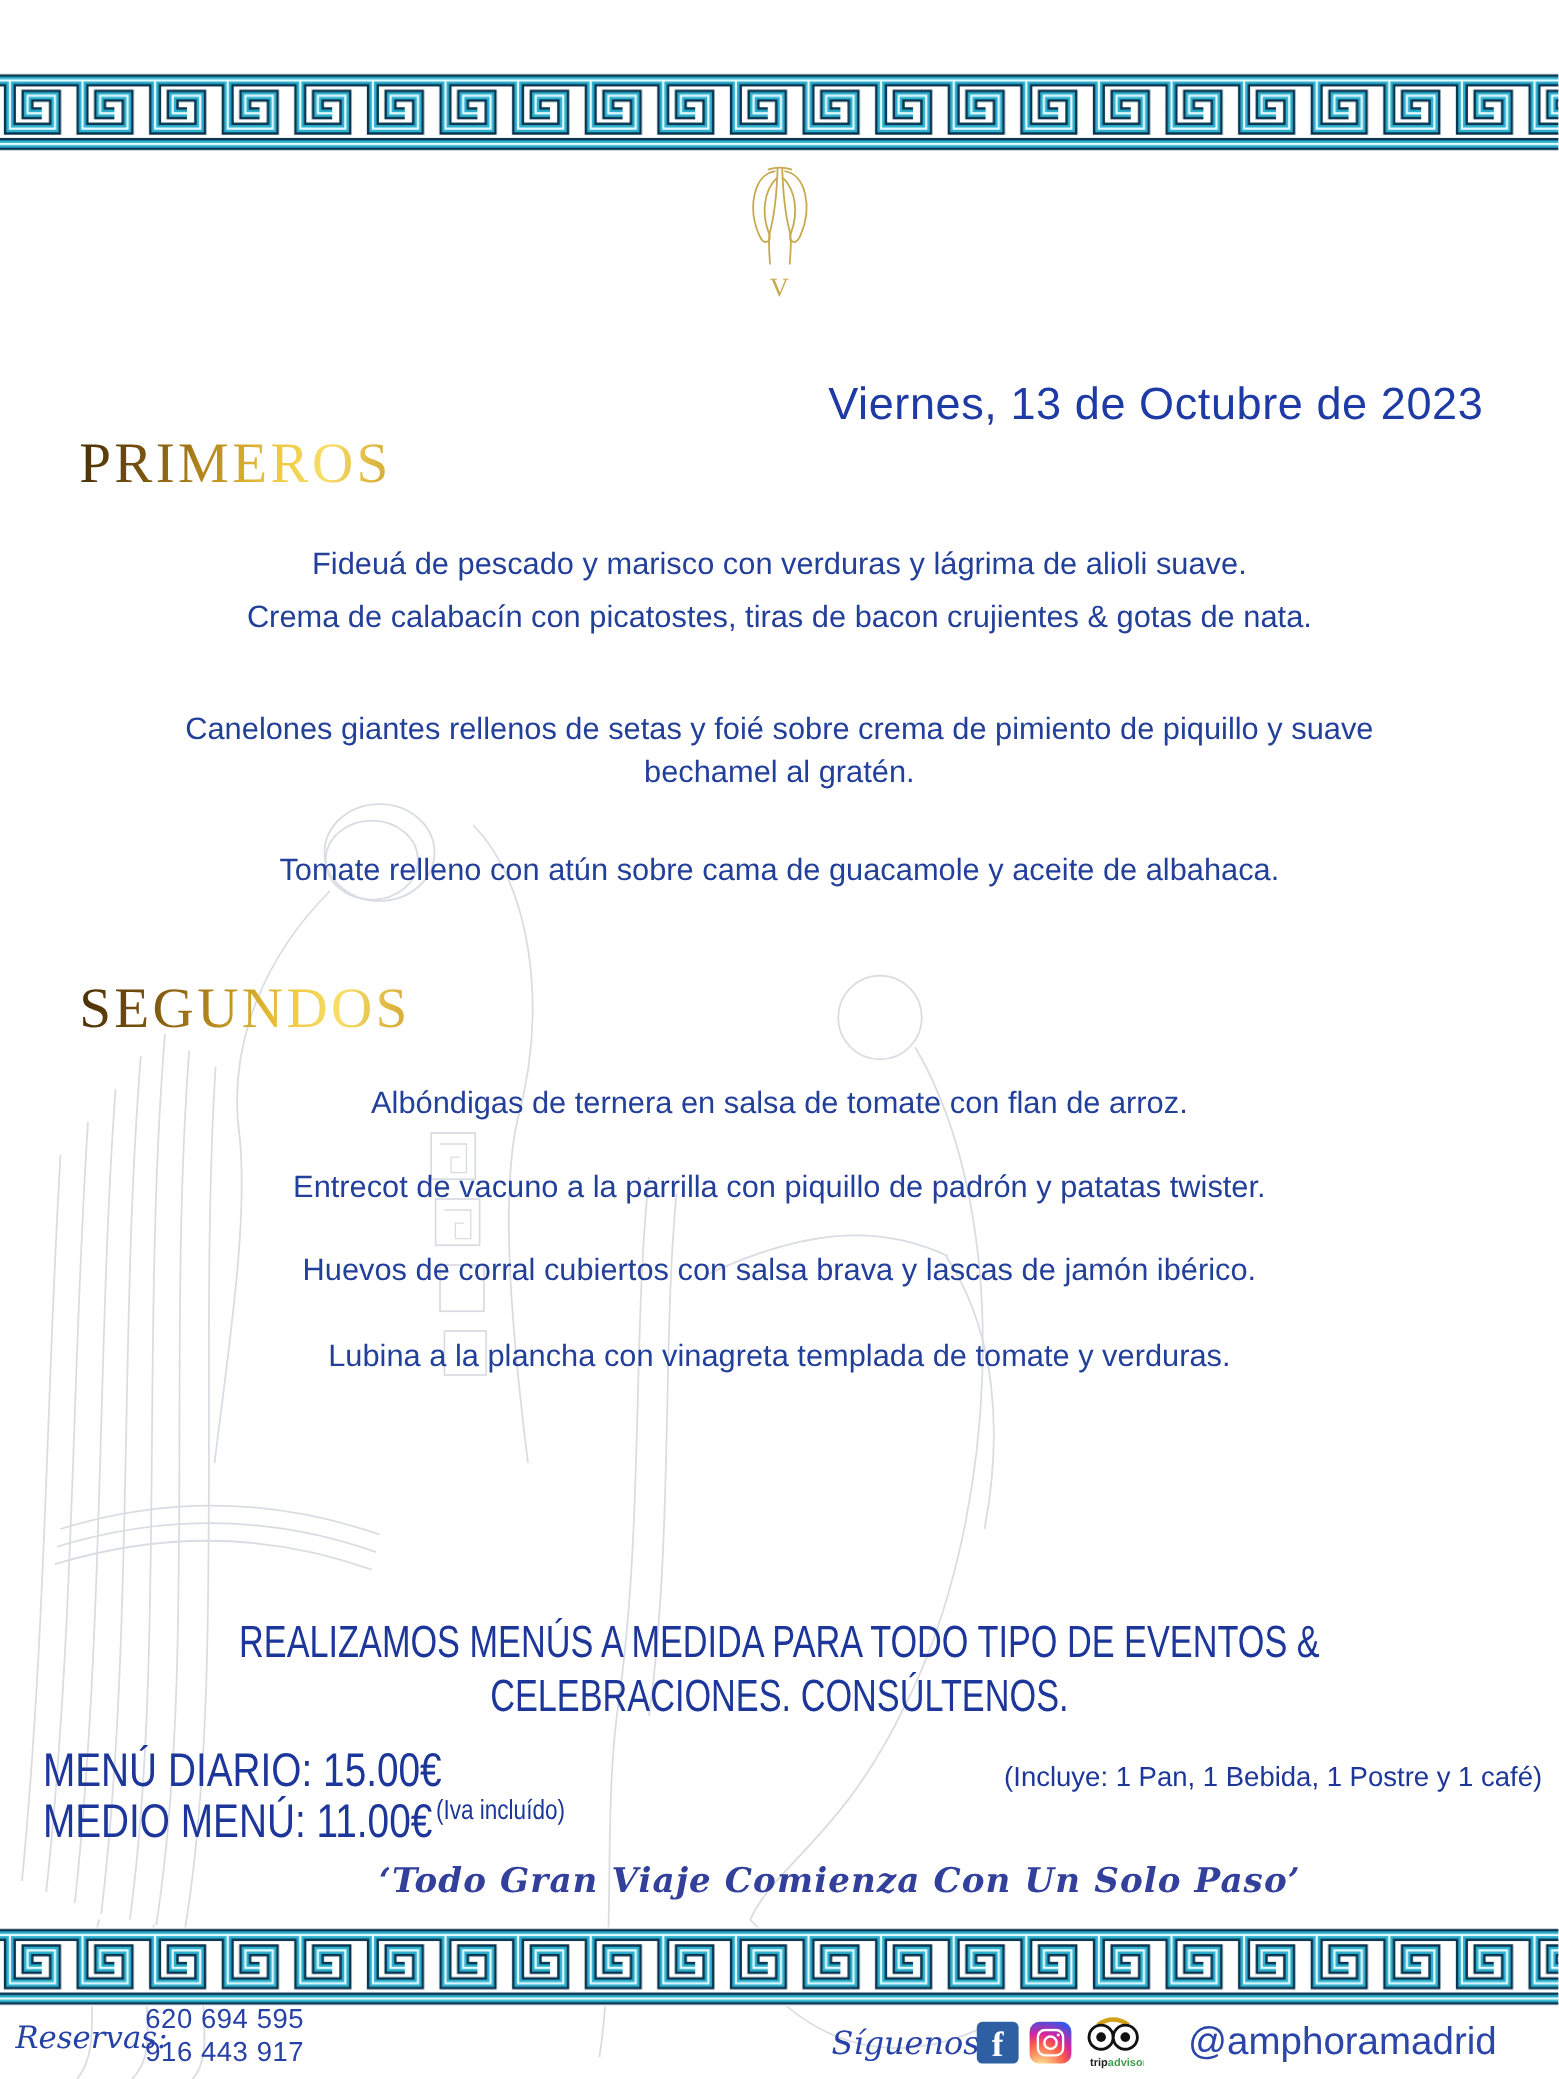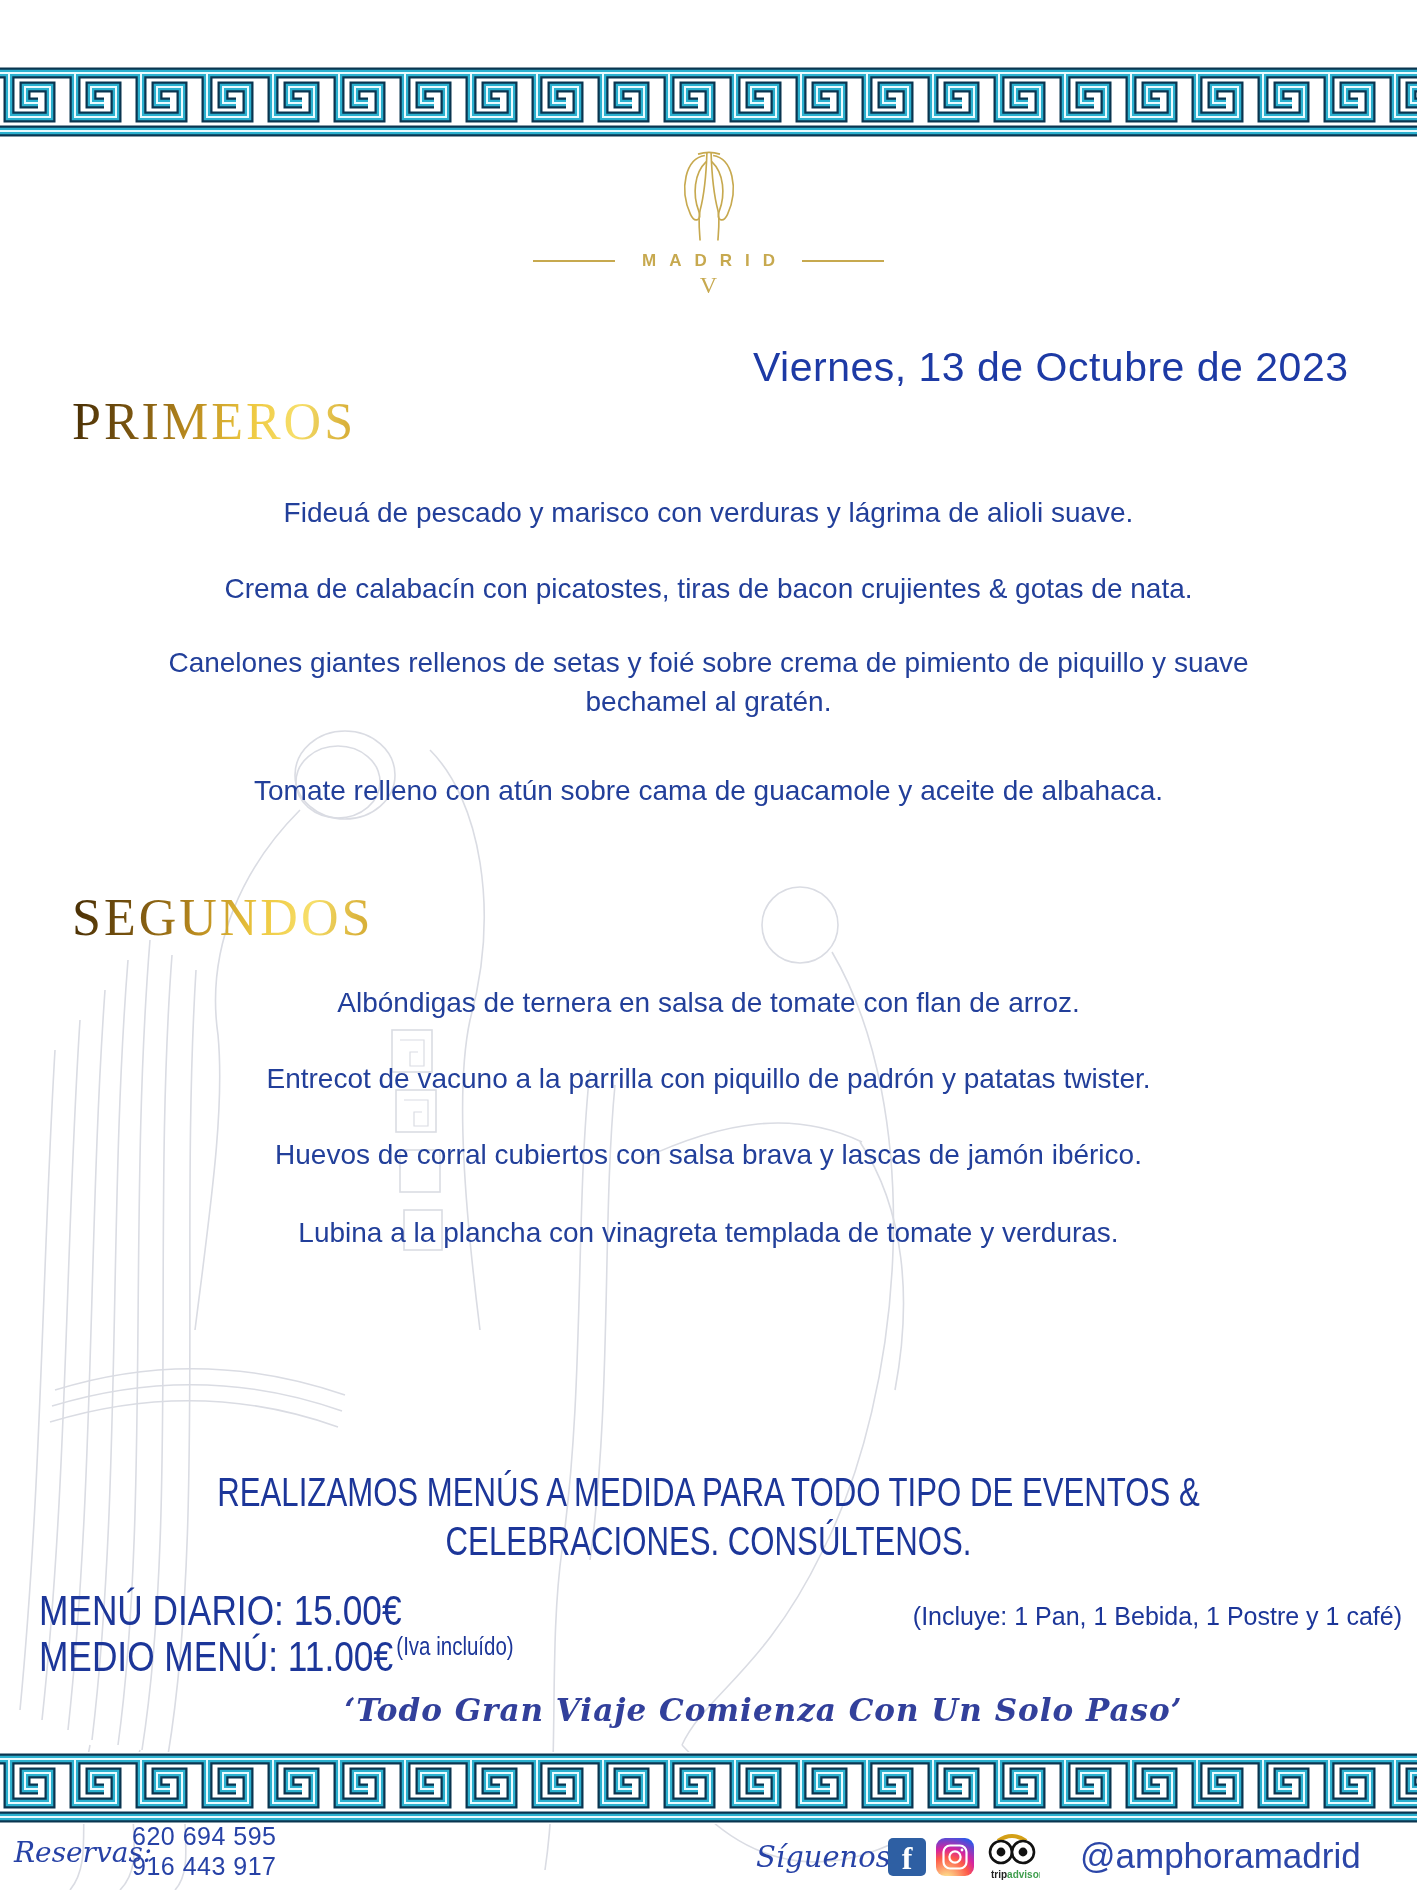--- a/index.html
+++ b/index.html
@@ -147,35 +147,30 @@
   </svg>
 
 <div class="logo-wrap">
   <svg class="amphora-svg" width="120" height="96" viewBox="0 0 120 140" fill="none" stroke="#c7a94f" stroke-width="2.4">
     <path d="M44,6 Q60,1 76,6"></path>
     <path d="M57,3 C56,34 54,62 47,88 C44,100 46,116 47,132"></path>
     <path d="M63,3 C64,34 66,62 73,88 C76,100 74,116 73,132"></path>
     <path d="M54,8 C26,12 16,56 33,94 C39,107 50,103 45,89 C36,65 38,34 56,17"></path>
     <path d="M66,8 C94,12 104,56 87,94 C81,107 70,103 75,89 C84,65 82,34 64,17"></path>
   </svg>
-  <div class="brand-city-row">
-    <span class="rule"></span>
-    <span class="brand-city">MADRID</span>
-    <span class="rule"></span>
-  </div>
   <div class="brand-v">V</div>
 </div>
 
 <div class="date-line">Viernes, 13 de Octubre de 2023</div>
 
 <div class="section-title" id="title-primeros">PRIMEROS</div>
 <div class="menu-item" style="top:490px">
     <span class="inner">Fideuá de pescado y marisco con verduras y lágrima de alioli suave.</span>
   </div>
-<div class="menu-item" style="top:566px">
+<div class="menu-item" style="top:538px">
     <span class="inner">Crema de calabacín con picatostes, tiras de bacon crujientes &amp; gotas de nata.</span>
   </div>
 <div class="menu-item" style="top:640px">
     <span class="inner">Canelones giantes rellenos de setas y foié sobre crema de pimiento de piquillo y suave bechamel al gratén.</span>
   </div>
 <div class="menu-item" style="top:768px">
     <span class="inner">Tomate relleno con atún sobre cama de guacamole y aceite de albahaca.</span>
   </div>
 
 <div class="section-title" id="title-segundos">SEGUNDOS</div>

